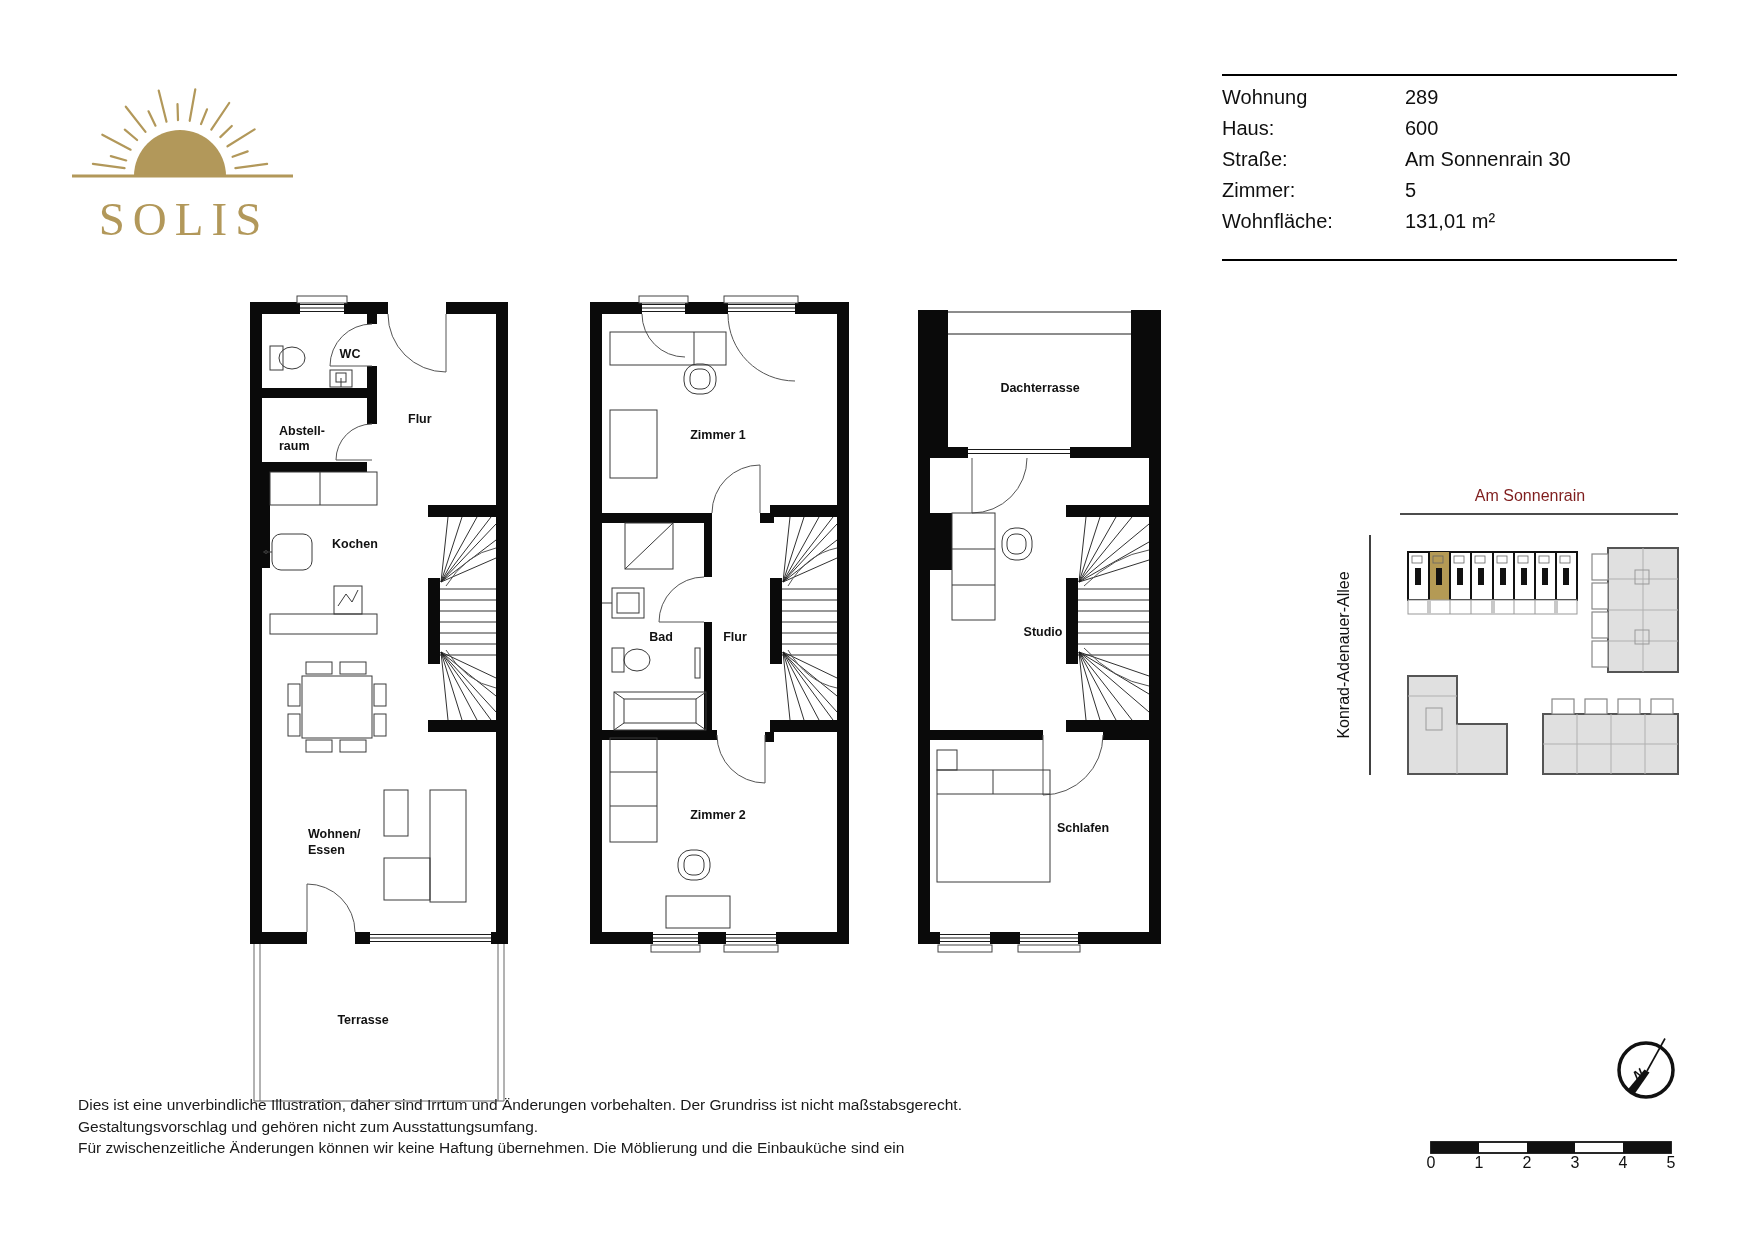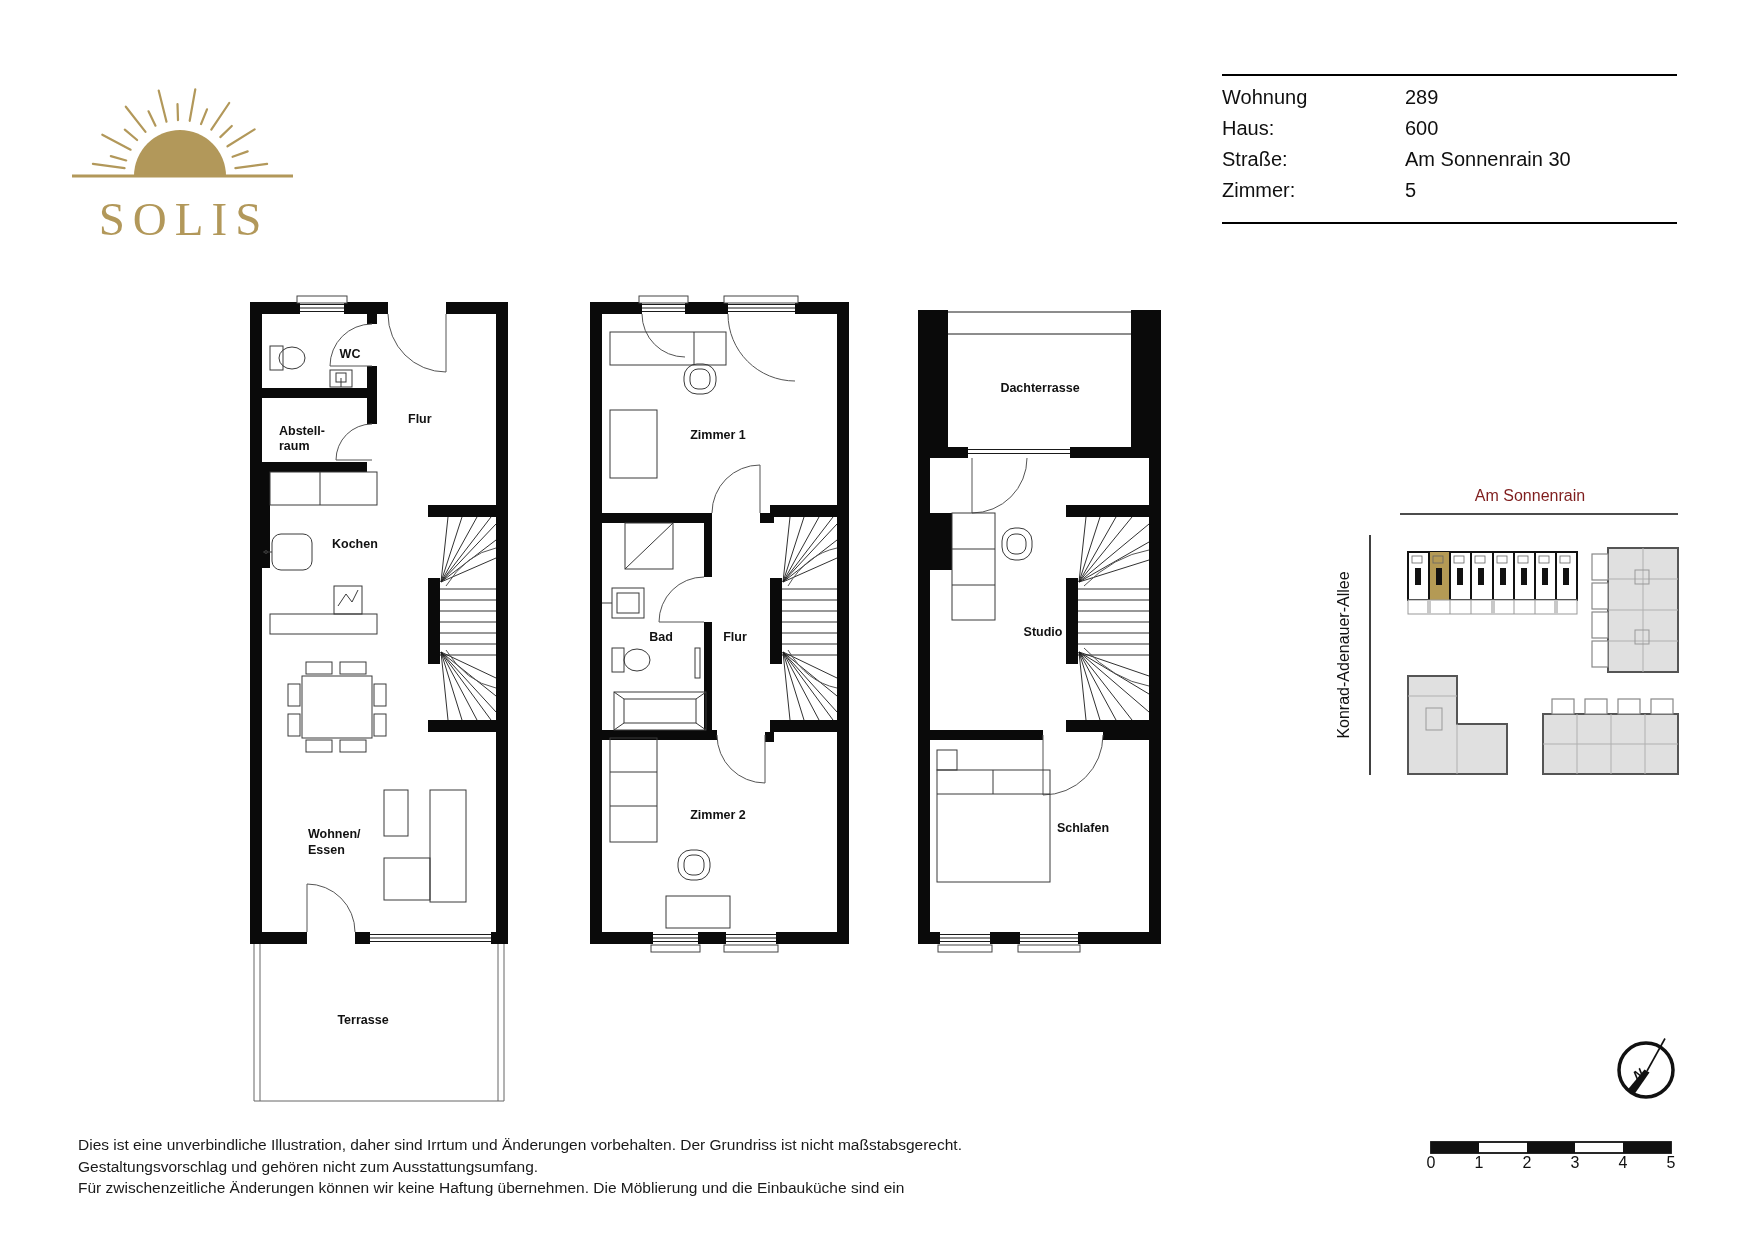--- a/index.html
+++ b/index.html
@@ -11,30 +11,30 @@
   .wall{fill:#0a0a0a;}
   .f{fill:none;stroke:#3a3a3a;stroke-width:1;}
   .arc{fill:none;stroke:#555;stroke-width:1;}
   .win{stroke:#1a1a1a;stroke-width:1;}
   .sill{fill:#fff;stroke:#444;stroke-width:1;}
   .tread{stroke:#1a1a1a;stroke-width:0.9;}
   .terr{stroke:#666;stroke-width:1;}
   text.room{font:bold 12.5px "Liberation Sans",sans-serif;fill:#111;}
   
   .info-table{position:absolute;left:1222px;top:74px;width:455px;
-      border-top:2px solid #000;border-bottom:2px solid #000;padding:6px 0 16px 0;}
+      border-top:2px solid #000;border-bottom:2px solid #000;padding:6px 0 22px 0;}
   .info-row{display:grid;grid-template-columns:183px 1fr;line-height:31px;font-size:20px;color:#101010;}
   
   .street-top{position:absolute;left:1460px;top:487px;width:140px;text-align:center;font-size:16px;color:#7f1d1d;}
   .street-left{position:absolute;left:1231px;top:644px;width:230px;height:22px;transform:rotate(-90deg);
       text-align:center;font-size:16px;color:#111;}
   
   .tick{position:absolute;top:1154px;width:20px;text-align:center;font-size:16px;color:#111;}
   
-  .disclaimer{position:absolute;left:78px;top:1134px;font-size:15.5px;line-height:21.5px;color:#1a1a1a;}
+  .disclaimer{position:absolute;left:78px;top:1094px;font-size:15.5px;line-height:21.5px;color:#1a1a1a;}
   .logo-text{font-family:"Liberation Serif","DejaVu Serif",serif;letter-spacing:8px;}
 </style>
 </head>
 <body>
 
 <div class="page">
 
   <svg class="abs" style="left:70px;top:58px;" width="228" height="192" viewBox="0 0 228 192">
     <g stroke="#b2985a" stroke-width="2.2" stroke-linecap="round">
       <line x1="165.4" y1="110.2" x2="197.1" y2="105.8"></line>
@@ -67,20 +67,24 @@
       <span>Haus:</span>
       <span>600</span>
     </div>
     <div class="info-row">
       <span>Straße:</span>
       <span>Am Sonnenrain 30</span>
     </div>
     <div class="info-row">
       <span>Zimmer:</span>
       <span>5</span>
+    </div>
+    <div class="info-row">
+      <span>Wohnfläche:</span>
+      <span>131,01 m²</span>
     </div>
   </div>
 
   <svg class="abs" style="left:250px;top:294px;" width="258" height="812" viewBox="0 -8 258 812">
     <g>
       <rect class="wall" x="0" y="0" width="50" height="12"></rect>
       <rect class="wall" x="94" y="0" width="44" height="12"></rect>
       <rect class="wall" x="196" y="0" width="62" height="12"></rect>
       <rect class="wall" x="0" y="0" width="12" height="642"></rect>
       <rect class="wall" x="12" y="170" width="8" height="96"></rect>

